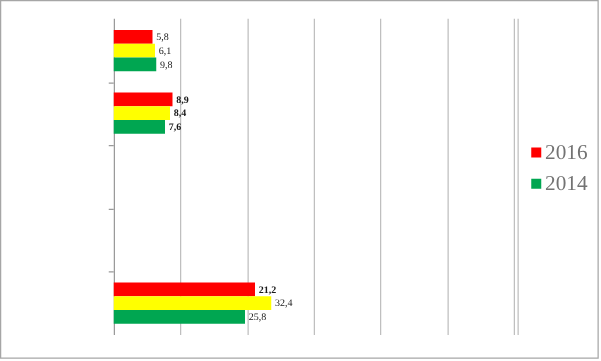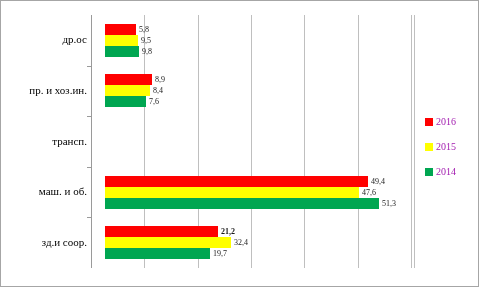--- a/index.html
+++ b/index.html
@@ -27,21 +27,21 @@
   }
   .axisline{
     position:absolute;top:0;bottom:0;width:1px;
     background:#9a9a9a;
   }
   .tickmark{
     position:absolute;left:-4px;width:4px;height:1px;background:#9a9a9a;
   }
   
   .group{
-    position:absolute;left:14px;width:100%;text-align:right;
+    position:absolute;left:0;width:100%;text-align:right;
   }
   .bar{
     position:absolute;
     height:11px;
     left:0;
   }
   .bar.s2016{background:#FF0000;}
   .bar.s2015{background:#FFFF00;}
   .bar.s2014{background:#00A651;}
   .bar-label{
@@ -75,97 +75,78 @@
     display:flex;align-items:center;
     height:25px;
   }
   .legend-swatch{
     width:8px;height:8px;margin-right:3px;flex:0 0 auto;
   }
   .legend-swatch.s2016{background:#FF0000;}
   .legend-swatch.s2015{background:#FFFF00;}
   .legend-swatch.s2014{background:#00A651;}
   .legend-text{
-    font-size:10px;color:#a21caf;
+    font-size:17px;color:#737373;
     font-family:"Liberation Serif", serif;
     text-align:right;
   }
   #legend-divider{
     position:absolute;left:413px;top:14px;width:1px;height:253px;background:#bfbfbf;
   }
 </style>
 </head>
 <body>
 
 <div id="frame">
 
-  <div id="catlabels">
-      <div class="cat-label" style="top: 18.3px;">др.ос</div>
-      <div class="cat-label" style="top: 68.9px;">пр. и хоз.ин.</div>
-      <div class="cat-label" style="top: 119.5px;">трансп.</div>
-      <div class="cat-label" style="top: 170.1px;">маш. и об.</div>
-      <div class="cat-label" style="top: 220.7px;">зд.и соор.</div>
-    </div>
 
   <div id="plot">
       <div class="axisline" style="left: 0px;"></div>
       <div class="gridline" style="left: 53px;"></div>
       <div class="gridline" style="left: 107px;"></div>
       <div class="gridline" style="left: 160px;"></div>
       <div class="gridline" style="left: 213px;"></div>
       <div class="gridline" style="left: 267px;"></div>
       <div class="gridline" style="left: 320px;"></div>
       <div class="group" style="top: 0px; height: 50.6px;">
         <div class="bar s2016" style="width: 31px; top: 8.8px; background: rgb(255, 0, 0);"></div>
         <div class="bar-label" style="left: 34px; top: 8.8px;">5,8</div>
         <div class="bar s2015" style="width: 33px; top: 19.8px; background: rgb(255, 255, 0);"></div>
-        <div class="bar-label" style="left: 36px; top: 19.8px;">9,5</div>
+        <div class="bar-label" style="left: 36px; top: 19.8px;">6,1</div>
         <div class="bar s2014" style="width: 34px; top: 30.8px; background: rgb(0, 166, 81);"></div>
         <div class="bar-label" style="left: 37px; top: 30.8px;">9,8</div>
       </div>
-      <div class="group" style="top: 50.6px; height: 50.6px;">
+      <div class="group" style="top: 50.6px; height: 50.6px; font-weight: bold;">
         <div class="bar s2016" style="width: 47px; top: 8.8px; background: rgb(255, 0, 0);"></div>
         <div class="bar-label" style="left: 50px; top: 8.8px;">8,9</div>
         <div class="bar s2015" style="width: 45px; top: 19.8px; background: rgb(255, 255, 0);"></div>
         <div class="bar-label" style="left: 48px; top: 19.8px;">8,4</div>
         <div class="bar s2014" style="width: 41px; top: 30.8px; background: rgb(0, 166, 81);"></div>
         <div class="bar-label" style="left: 44px; top: 30.8px;">7,6</div>
       </div>
       <div class="tickmark" style="top: 51px;"></div>
       <div class="tickmark" style="top: 101px;"></div>
-      <div class="group" style="top: 151.8px; height: 50.6px;">
-        <div class="bar s2016" style="width: 263px; top: 8.8px; background: rgb(255, 0, 0);"></div>
-        <div class="bar-label" style="left: 266px; top: 8.8px;">49,4</div>
-        <div class="bar s2015" style="width: 254px; top: 19.8px; background: rgb(255, 255, 0);"></div>
-        <div class="bar-label" style="left: 257px; top: 19.8px;">47,6</div>
-        <div class="bar s2014" style="width: 274px; top: 30.8px; background: rgb(0, 166, 81);"></div>
-        <div class="bar-label" style="left: 277px; top: 30.8px;">51,3</div>
-      </div>
       <div class="tickmark" style="top: 152px;"></div>
       <div class="group" style="top: 202.4px; height: 50.6px;">
         <div class="bar s2016" style="width: 113px; top: 8.8px; background: rgb(255, 0, 0);"></div>
         <div class="bar-label" style="left: 116px; top: 8.8px; font-weight: bold;">21,2</div>
         <div class="bar s2015" style="width: 126px; top: 19.8px; background: rgb(255, 255, 0);"></div>
         <div class="bar-label" style="left: 129px; top: 19.8px;">32,4</div>
         <div class="bar s2014" style="width: 105px; top: 30.8px; background: rgb(0, 166, 81);"></div>
-        <div class="bar-label" style="left: 108px; top: 30.8px;">19,7</div>
+        <div class="bar-label" style="left: 108px; top: 30.8px;">25,8</div>
       </div>
       <div class="tickmark" style="top: 202px;"></div>
     </div>
 
   <div id="legend-divider"></div>
 
   <div id="legend">
       <div class="legend-row">
         <span class="legend-swatch s2016" style="background: rgb(255, 0, 0);"></span>
         <span class="legend-text">2016</span>
       </div>
       <div class="legend-row">
-        <span class="legend-swatch s2015" style="background: rgb(255, 255, 0);"></span>
-        <span class="legend-text">2015</span>
-      </div>
-      <div class="legend-row">
         <span class="legend-swatch s2014" style="background: rgb(0, 166, 81);"></span>
         <span class="legend-text">2014</span>
       </div>
     </div>
 
 </div>
 
 </body></html>

